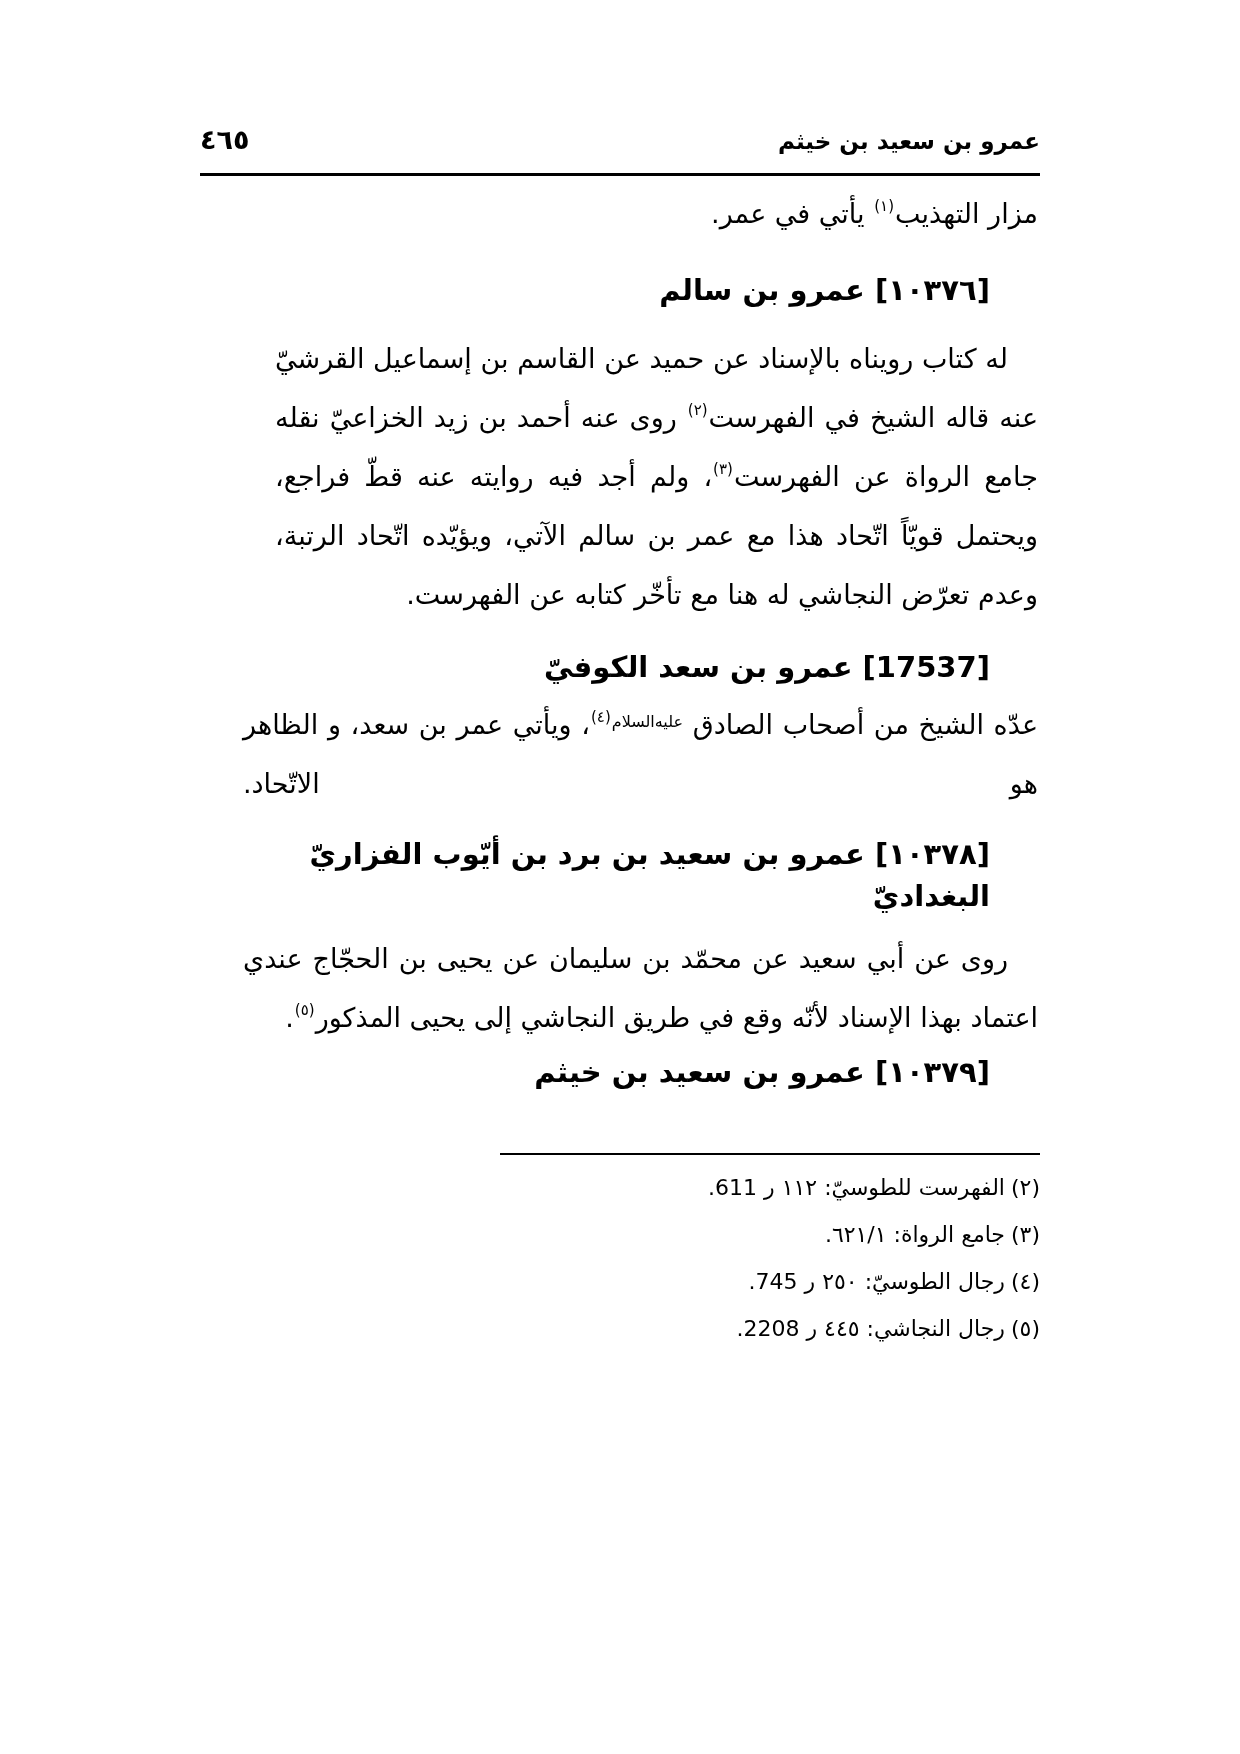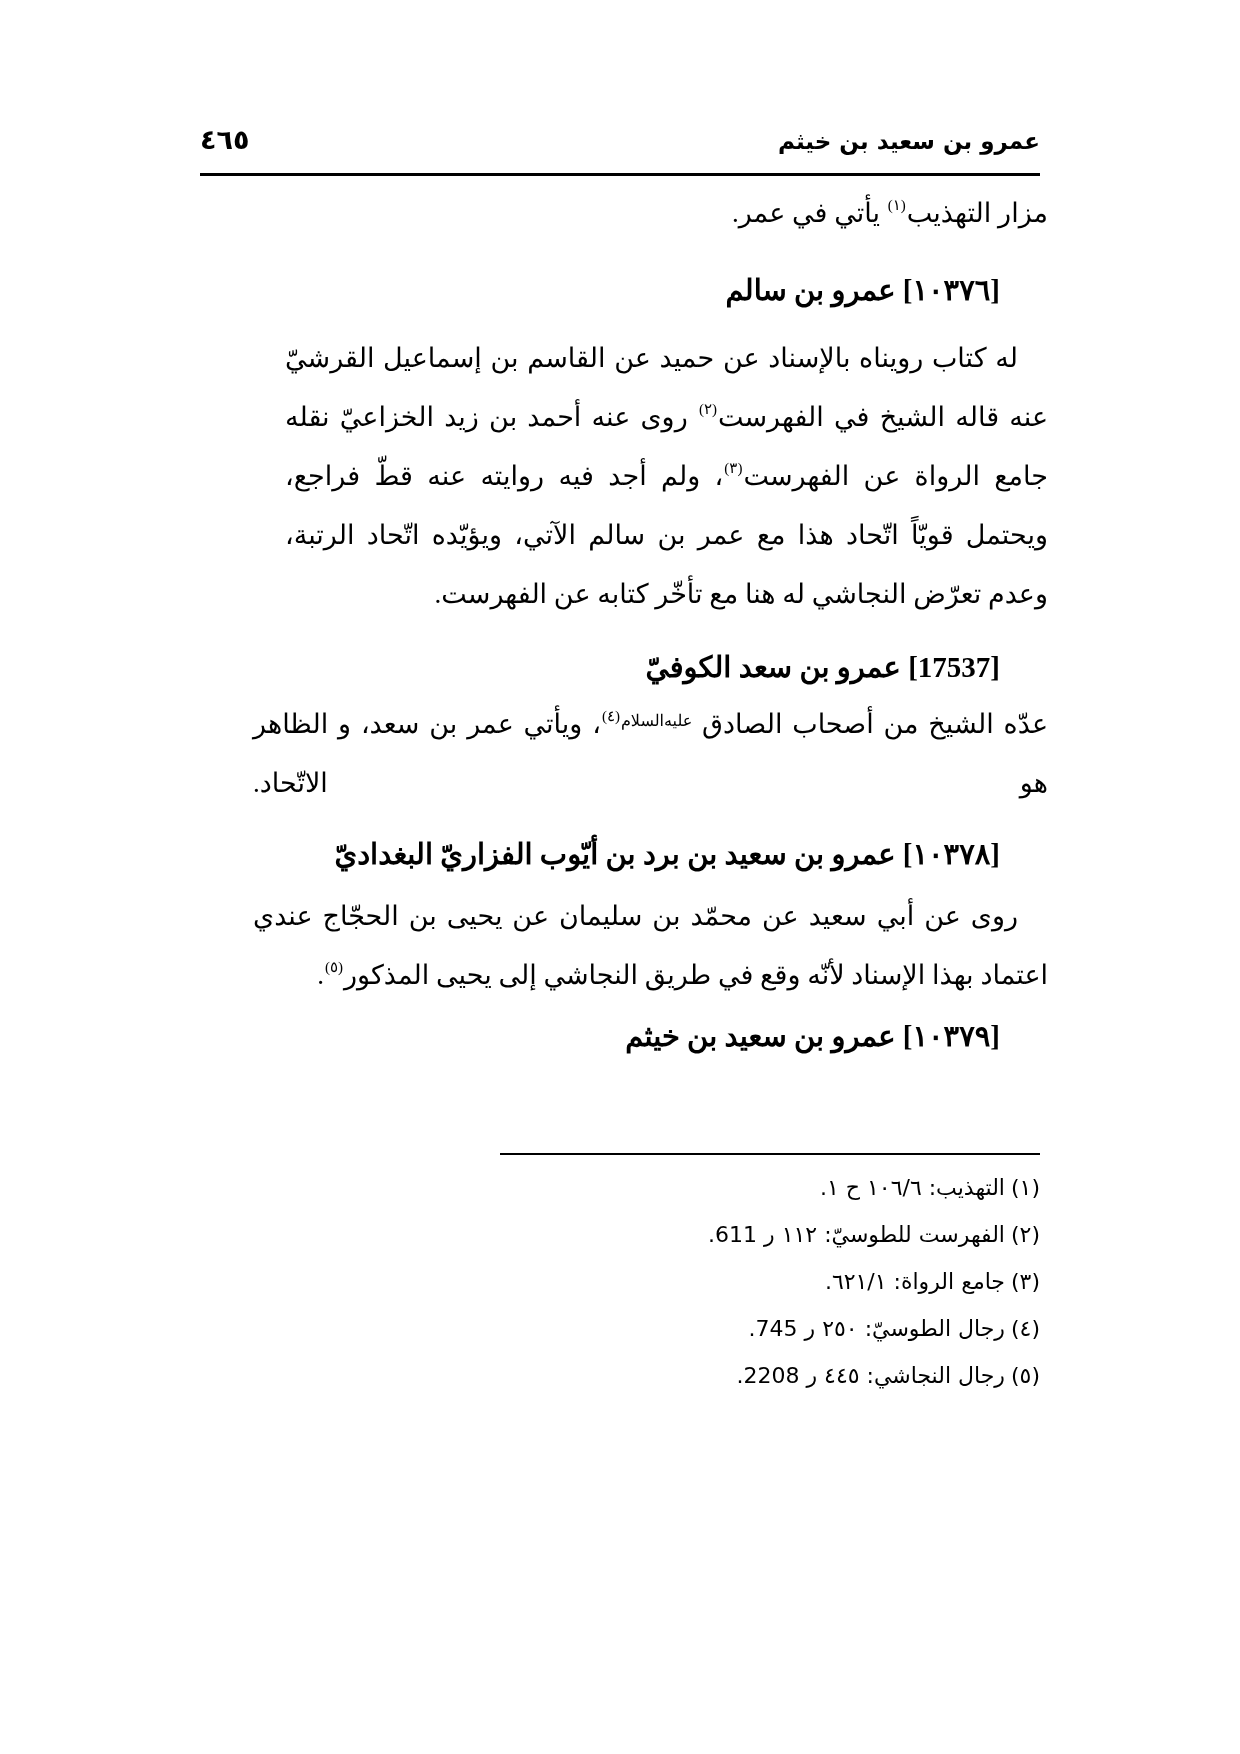--- a/index.html
+++ b/index.html
@@ -19,41 +19,41 @@
     display:flex;justify-content:space-between;align-items:baseline;
   }
   .running-title{font-size:23px;font-weight:700;}
   .page-number{font-size:27px;font-weight:700;}
   .head-rule{
     position:absolute;top:173px;right:200px;width:840px;
     border-top:3px solid #000;height:0;
   }
   
   .body-col{
-    position:absolute;top:184px;right:192px;width:795px;font-family:Liberation Serif, serif;
+    position:absolute;top:184px;right:202px;width:795px;
   }
   .para{
     margin:0;
     font-size:27px;line-height:59px;
     text-align:justify;
   }
   .para.indent{text-indent:30px;}
   .para.stretch{text-align-last:justify;}
   .entry-heading{
     margin:0 48px 0 0;
     font-size:29px;line-height:42px;font-weight:700;
     text-align:right;
   }
   .mt-h1{margin-top:26px;}
   .mt-p1{margin-top:18px;margin-left:32px;}
   .mt-h2{margin-top:22px;}
   .mt-p2{margin-top:7px;}
   .mt-h3{margin-top:20px;}
   .mt-p3{margin-top:12px;}
-  .mt-h4{margin-top:10px;}
+  .mt-h4{margin-top:4px;}
   .mt-p4{margin-top:12px;}
   sup.fnref{
     font-size:15px;line-height:0;
     position:relative;top:-2px;
     margin:0 1px;
   }
   .as-symbol{
     font-size:16px;line-height:0;
     position:relative;top:-7px;
     letter-spacing:-0.5px;
@@ -97,20 +97,19 @@
     <h2 class="entry-heading mt-h3"><span>[١٠٣٧٨]</span> <span>عمرو بن سعيد بن برد بن أيّوب الفزاريّ البغداديّ</span></h2>
     <p class="para indent mt-p3">روى عن أبي سعيد عن محمّد بن سليمان عن يحيى بن الحجّاج عندي اعتماد بهذا الإسناد لأنّه وقع في طريق النجاشي إلى يحيى المذكور<sup class="fnref">(٥)</sup>.</p>
 
     <h2 class="entry-heading mt-h4"><span>[١٠٣٧٩]</span> <span>عمرو بن سعيد بن خيثم</span></h2>
 
   </main>
 
   <div class="fn-rule"></div>
 
   <div class="footnotes">
-    <div class="footnote"><span class="fn-marker">(١)</span><span>التهذيب: ١٠٦/٦ ح ١.</span></div>
     <div class="footnote"><span class="fn-marker">(٢)</span><span>الفهرست للطوسيّ: ١١٢ ر 611.</span></div>
     <div class="footnote"><span class="fn-marker">(٣)</span><span>جامع الرواة: ٦٢١/١.</span></div>
     <div class="footnote"><span class="fn-marker">(٤)</span><span>رجال الطوسيّ: ٢٥٠ ر 745.</span></div>
     <div class="footnote"><span class="fn-marker">(٥)</span><span>رجال النجاشي: ٤٤٥ ر 2208.</span></div>
   </div>
 
 </div>
 
 </body></html>

